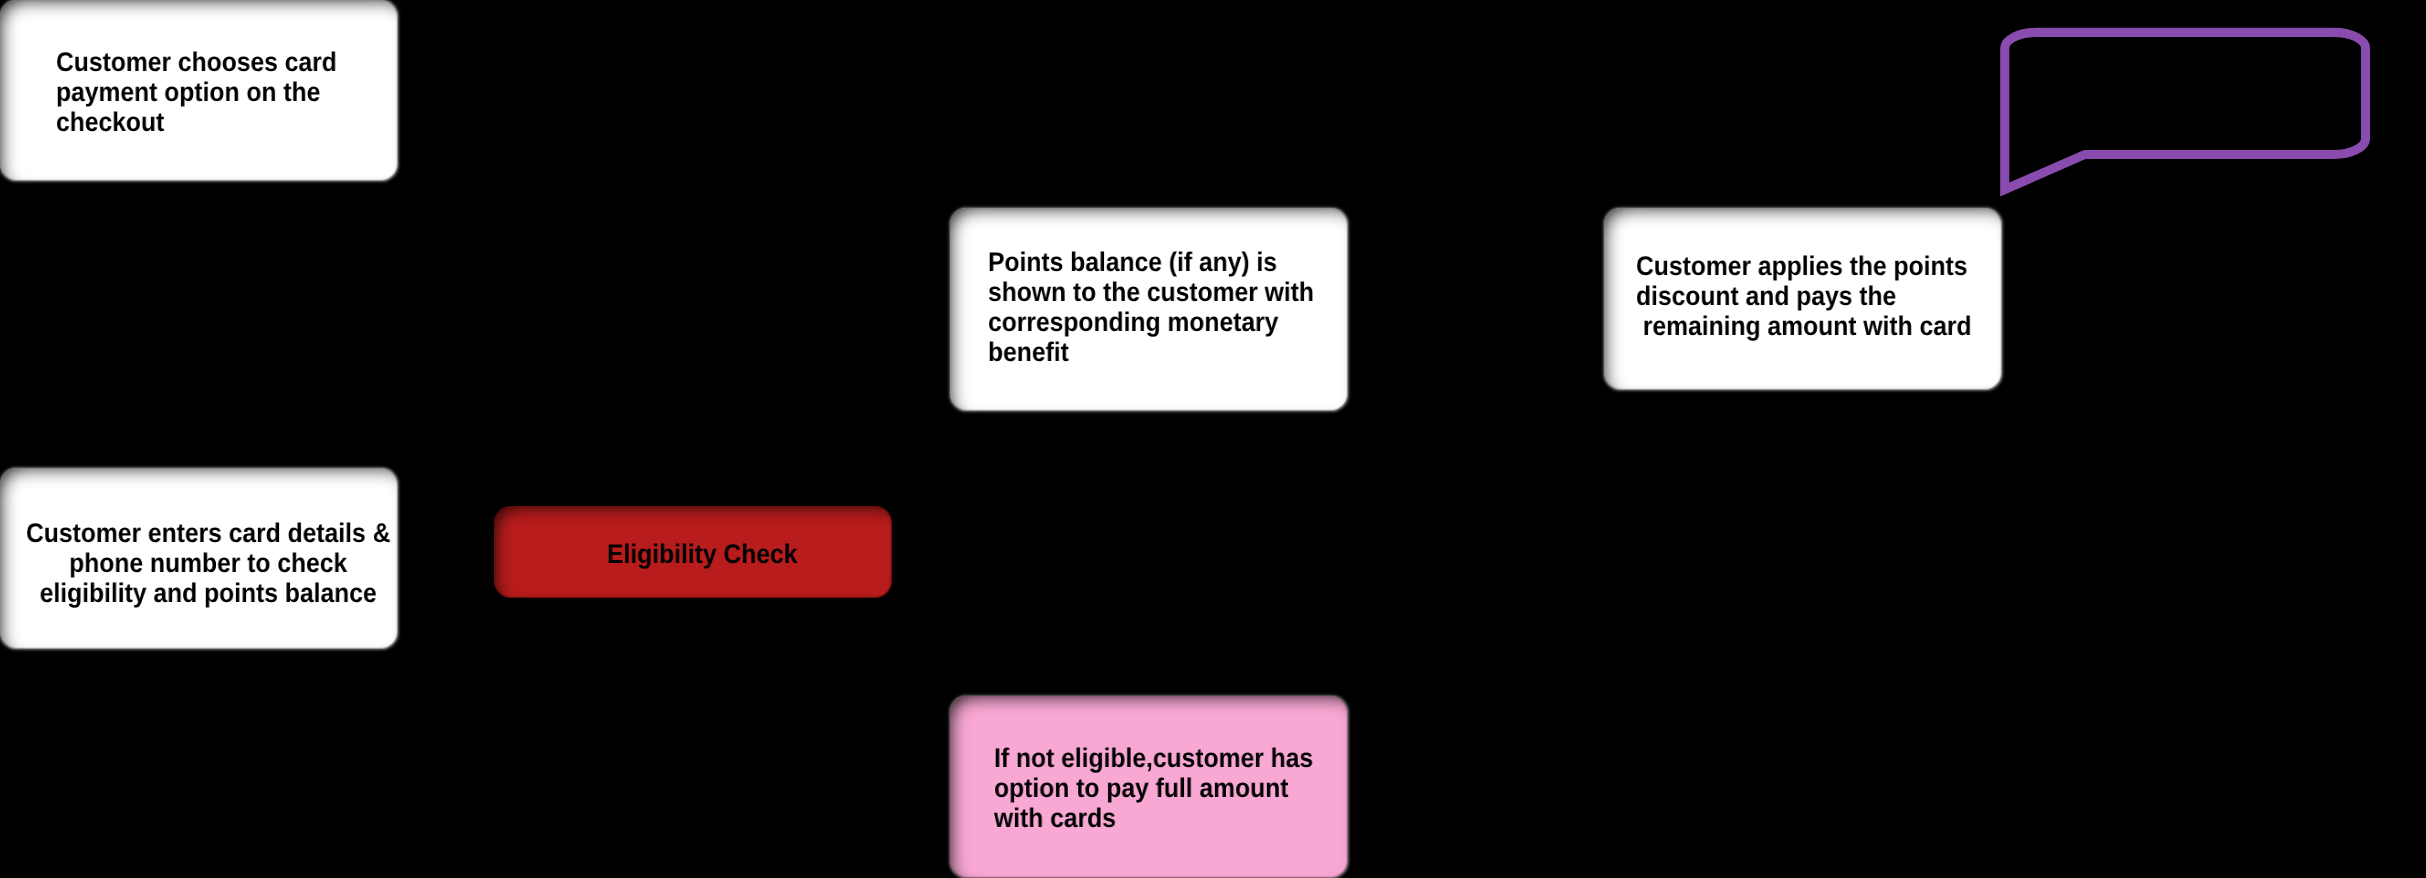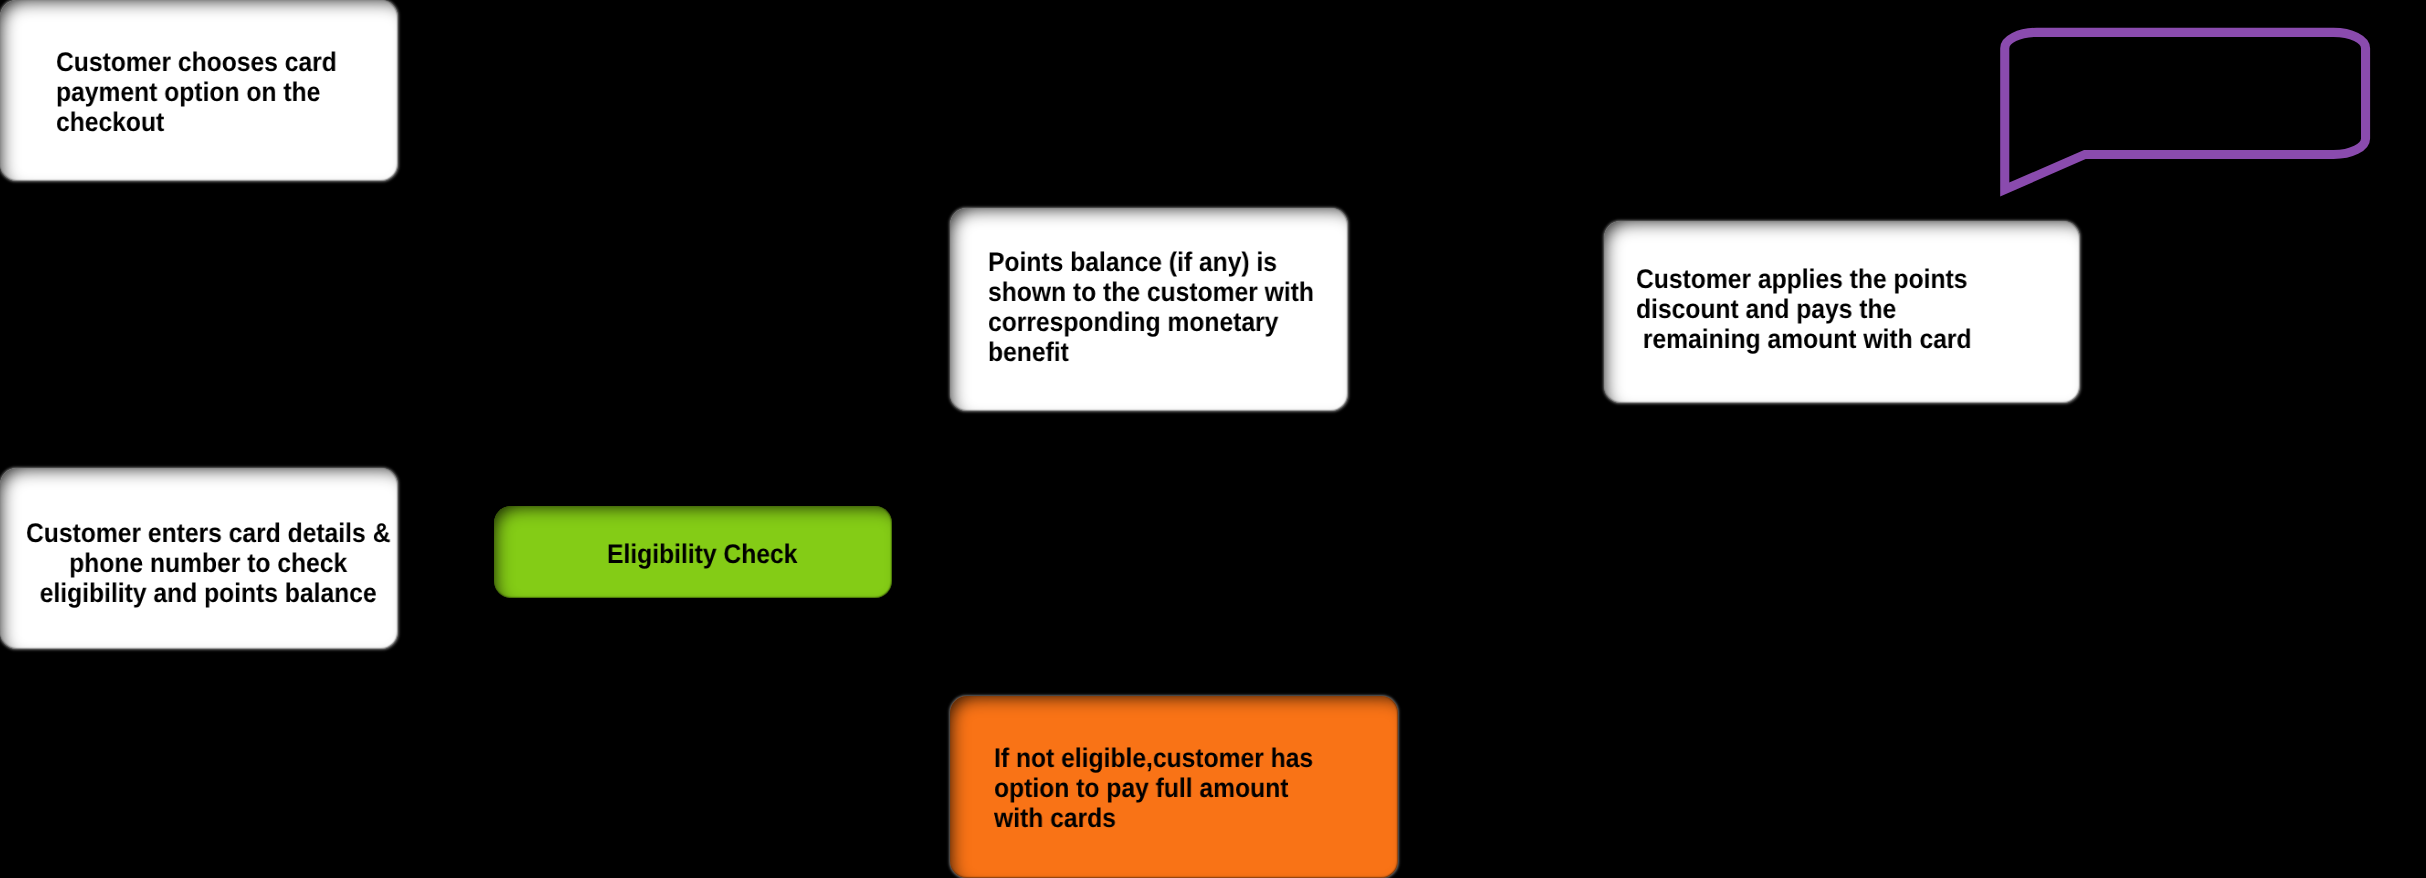--- a/index.html
+++ b/index.html
@@ -76,33 +76,33 @@
 eligibility and points balance</div>
   </div>
 
   <div class="note" style="left: 950px; top: 208px; width: 398px; height: 203px; background-color: rgb(255, 255, 255);">
     <div class="note-text" style="left: 37.5px; top: 39px; color: rgb(0, 0, 0);">Points balance (if any) is
 shown to the customer with
 corresponding monetary
 benefit</div>
   </div>
 
-  <div class="note" style="left: 950px; top: 696px; width: 448px; height: 182px; background-color: #f97316;">
+  <div class="note" style="left: 950px; top: 696px; width: 398px; height: 182px; background-color: #f9a8d4;">
     <div class="note-text" style="left: 44px; top: 47px; color: rgb(0, 0, 0);">If not eligible,customer has
 option to pay full amount
 with cards</div>
   </div>
 
-  <div class="note" style="left: 1604px; top: 208px; width: 476px; height: 181.5px; background-color: rgb(255, 255, 255); margin-top: 13px;">
+  <div class="note" style="left: 1604px; top: 208px; width: 398px; height: 181.5px; background-color: rgb(255, 255, 255);">
     <div class="note-text" style="left: 32px; top: 43px; color: rgb(0, 0, 0);">Customer applies the points
 discount and pays the
  remaining amount with card</div>
   </div>
 
-  <div class="cta" style="left: 494px; top: 506px; width: 398px; height: 92px; background-color: #84cc16;">
+  <div class="cta" style="left: 494px; top: 506px; width: 398px; height: 92px; background-color: #b91c1c;">
     <span class="cta-text" style="left: 113px; top: 33px; color: rgb(0, 0, 0);">Eligibility Check</span>
   </div>
 
   <svg class="bubble" style="left:1985px; top:10px;" width="400" height="205" viewBox="0 0 400 205">
     <path d="M 19.75 179.5 L 19.75 38.35 A 32 16 0 0 1 51.75 22.35 L 348.55 22.35 A 32 16 0 0 1 380.55 38.35 L 380.55 128.45 A 32 16 0 0 1 348.55 144.45 L 100 144.45 Z" fill="none" stroke="#8A4BAE" stroke-width="9.1" stroke-linejoin="miter" stroke-linecap="butt"></path>
   </svg>
 
 </div>
 
 </body></html>

